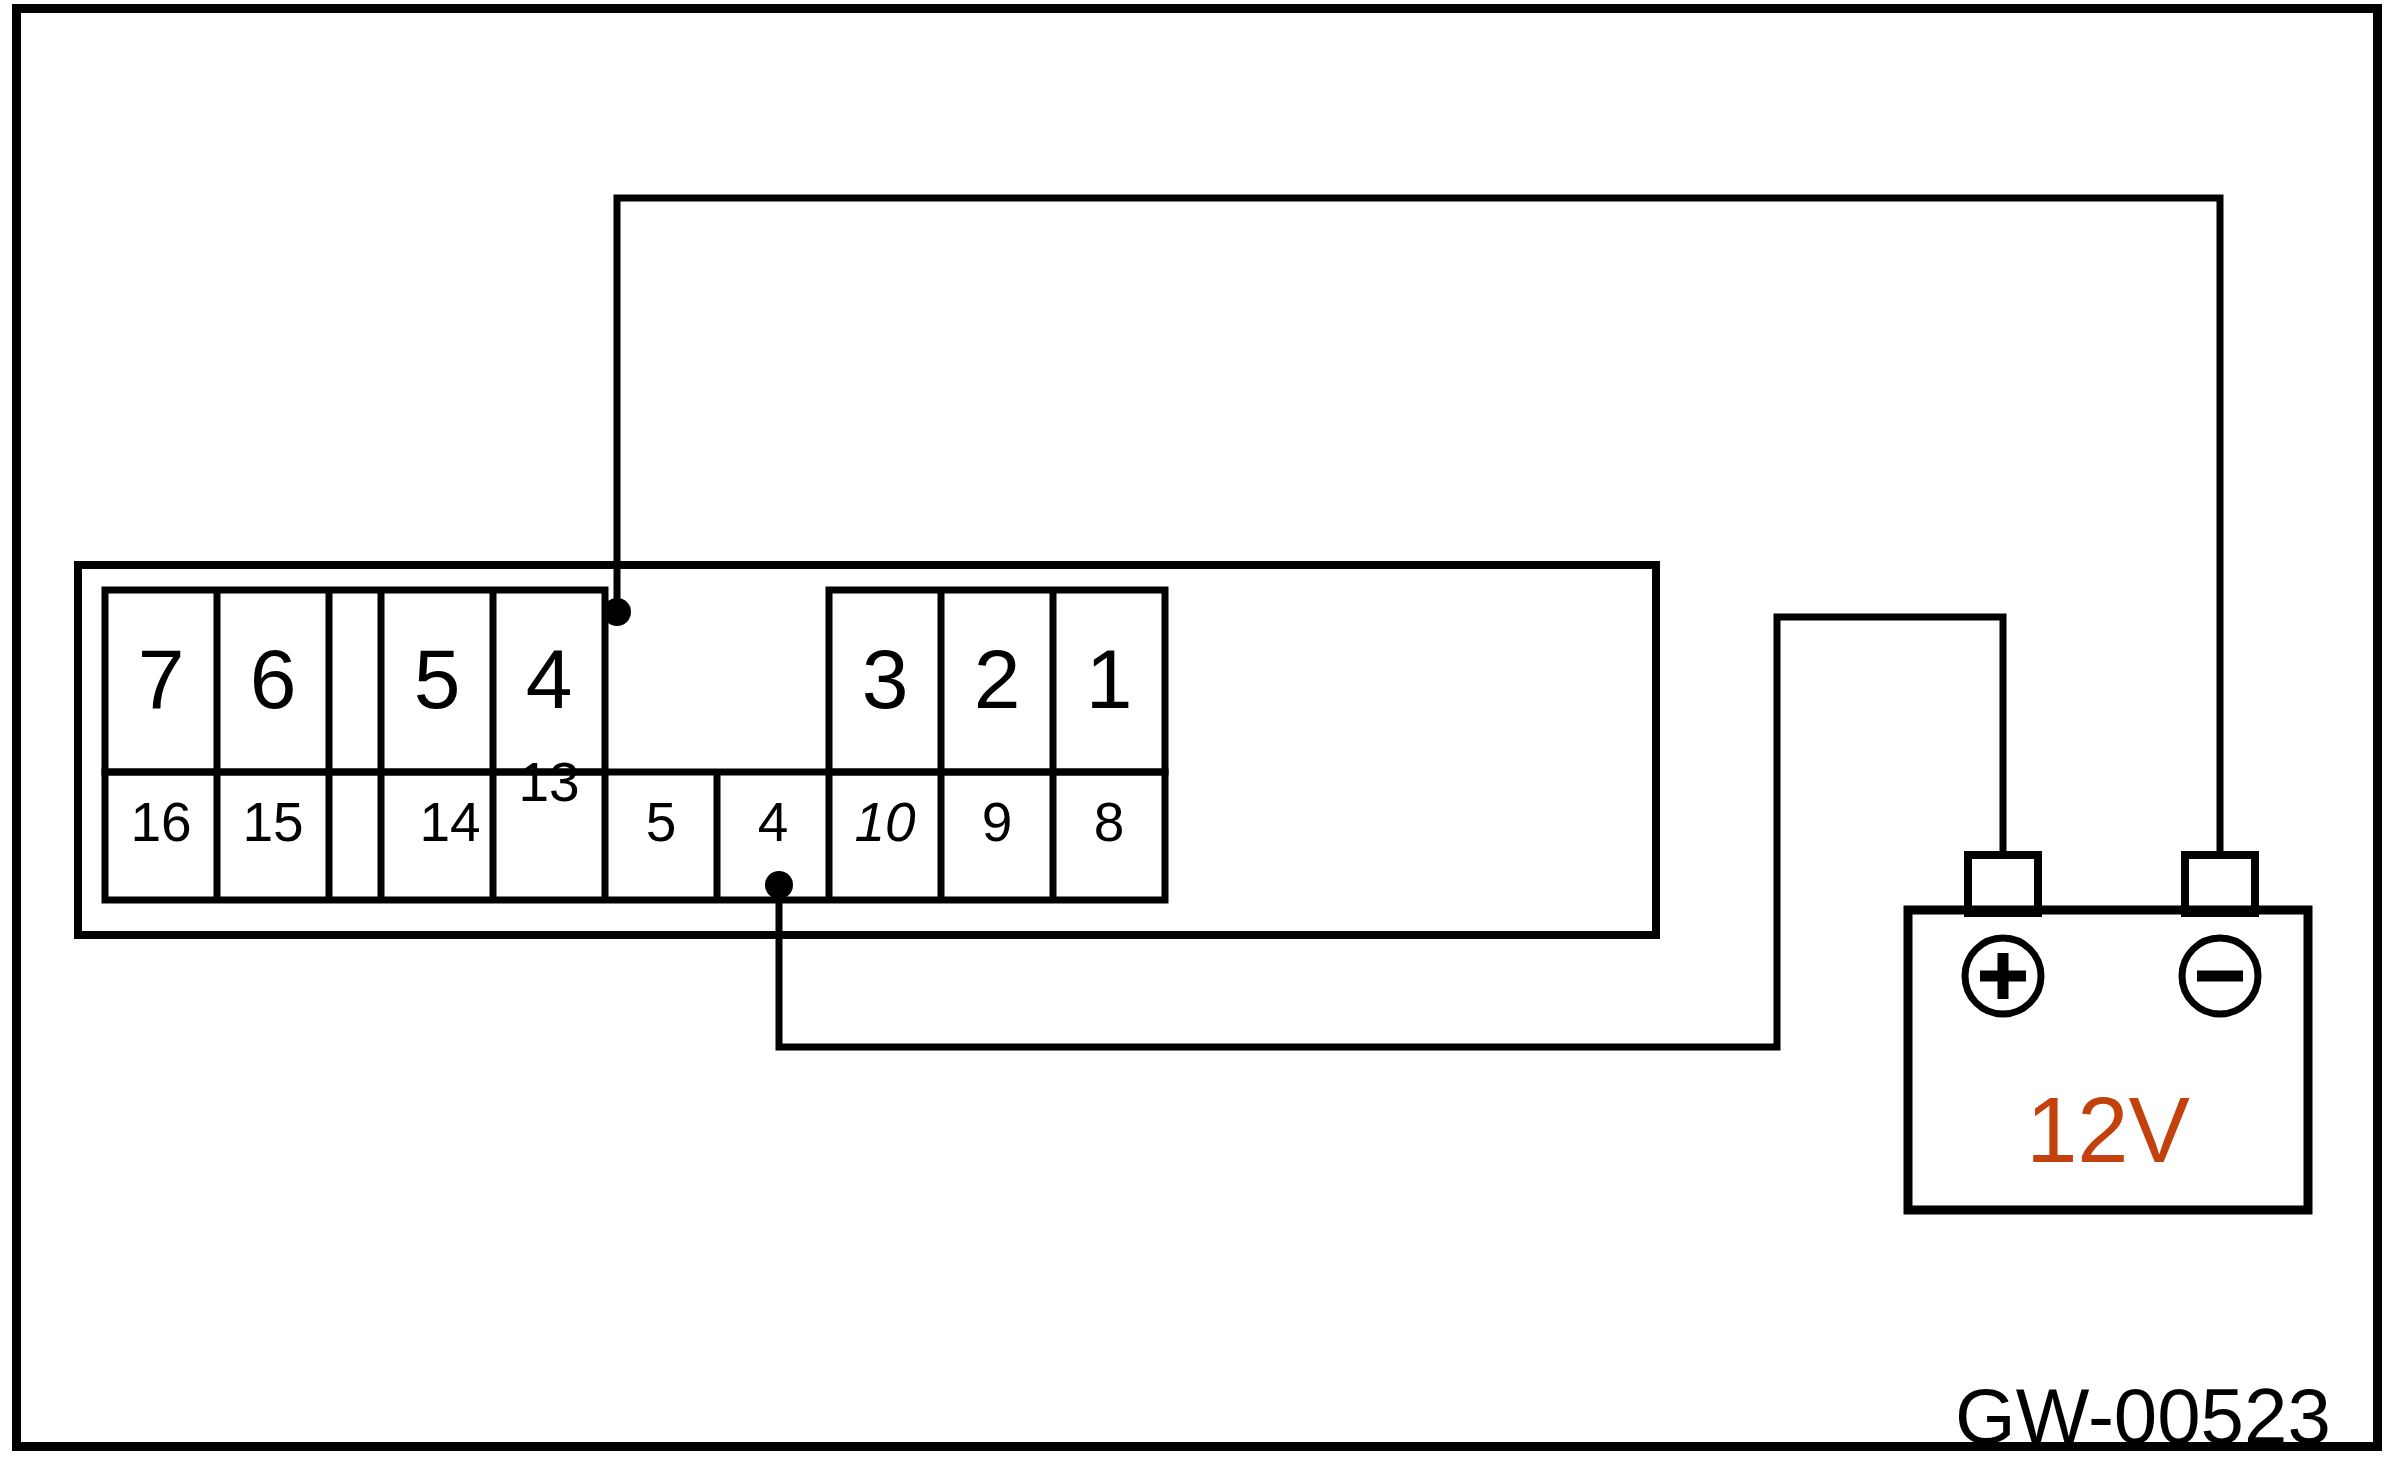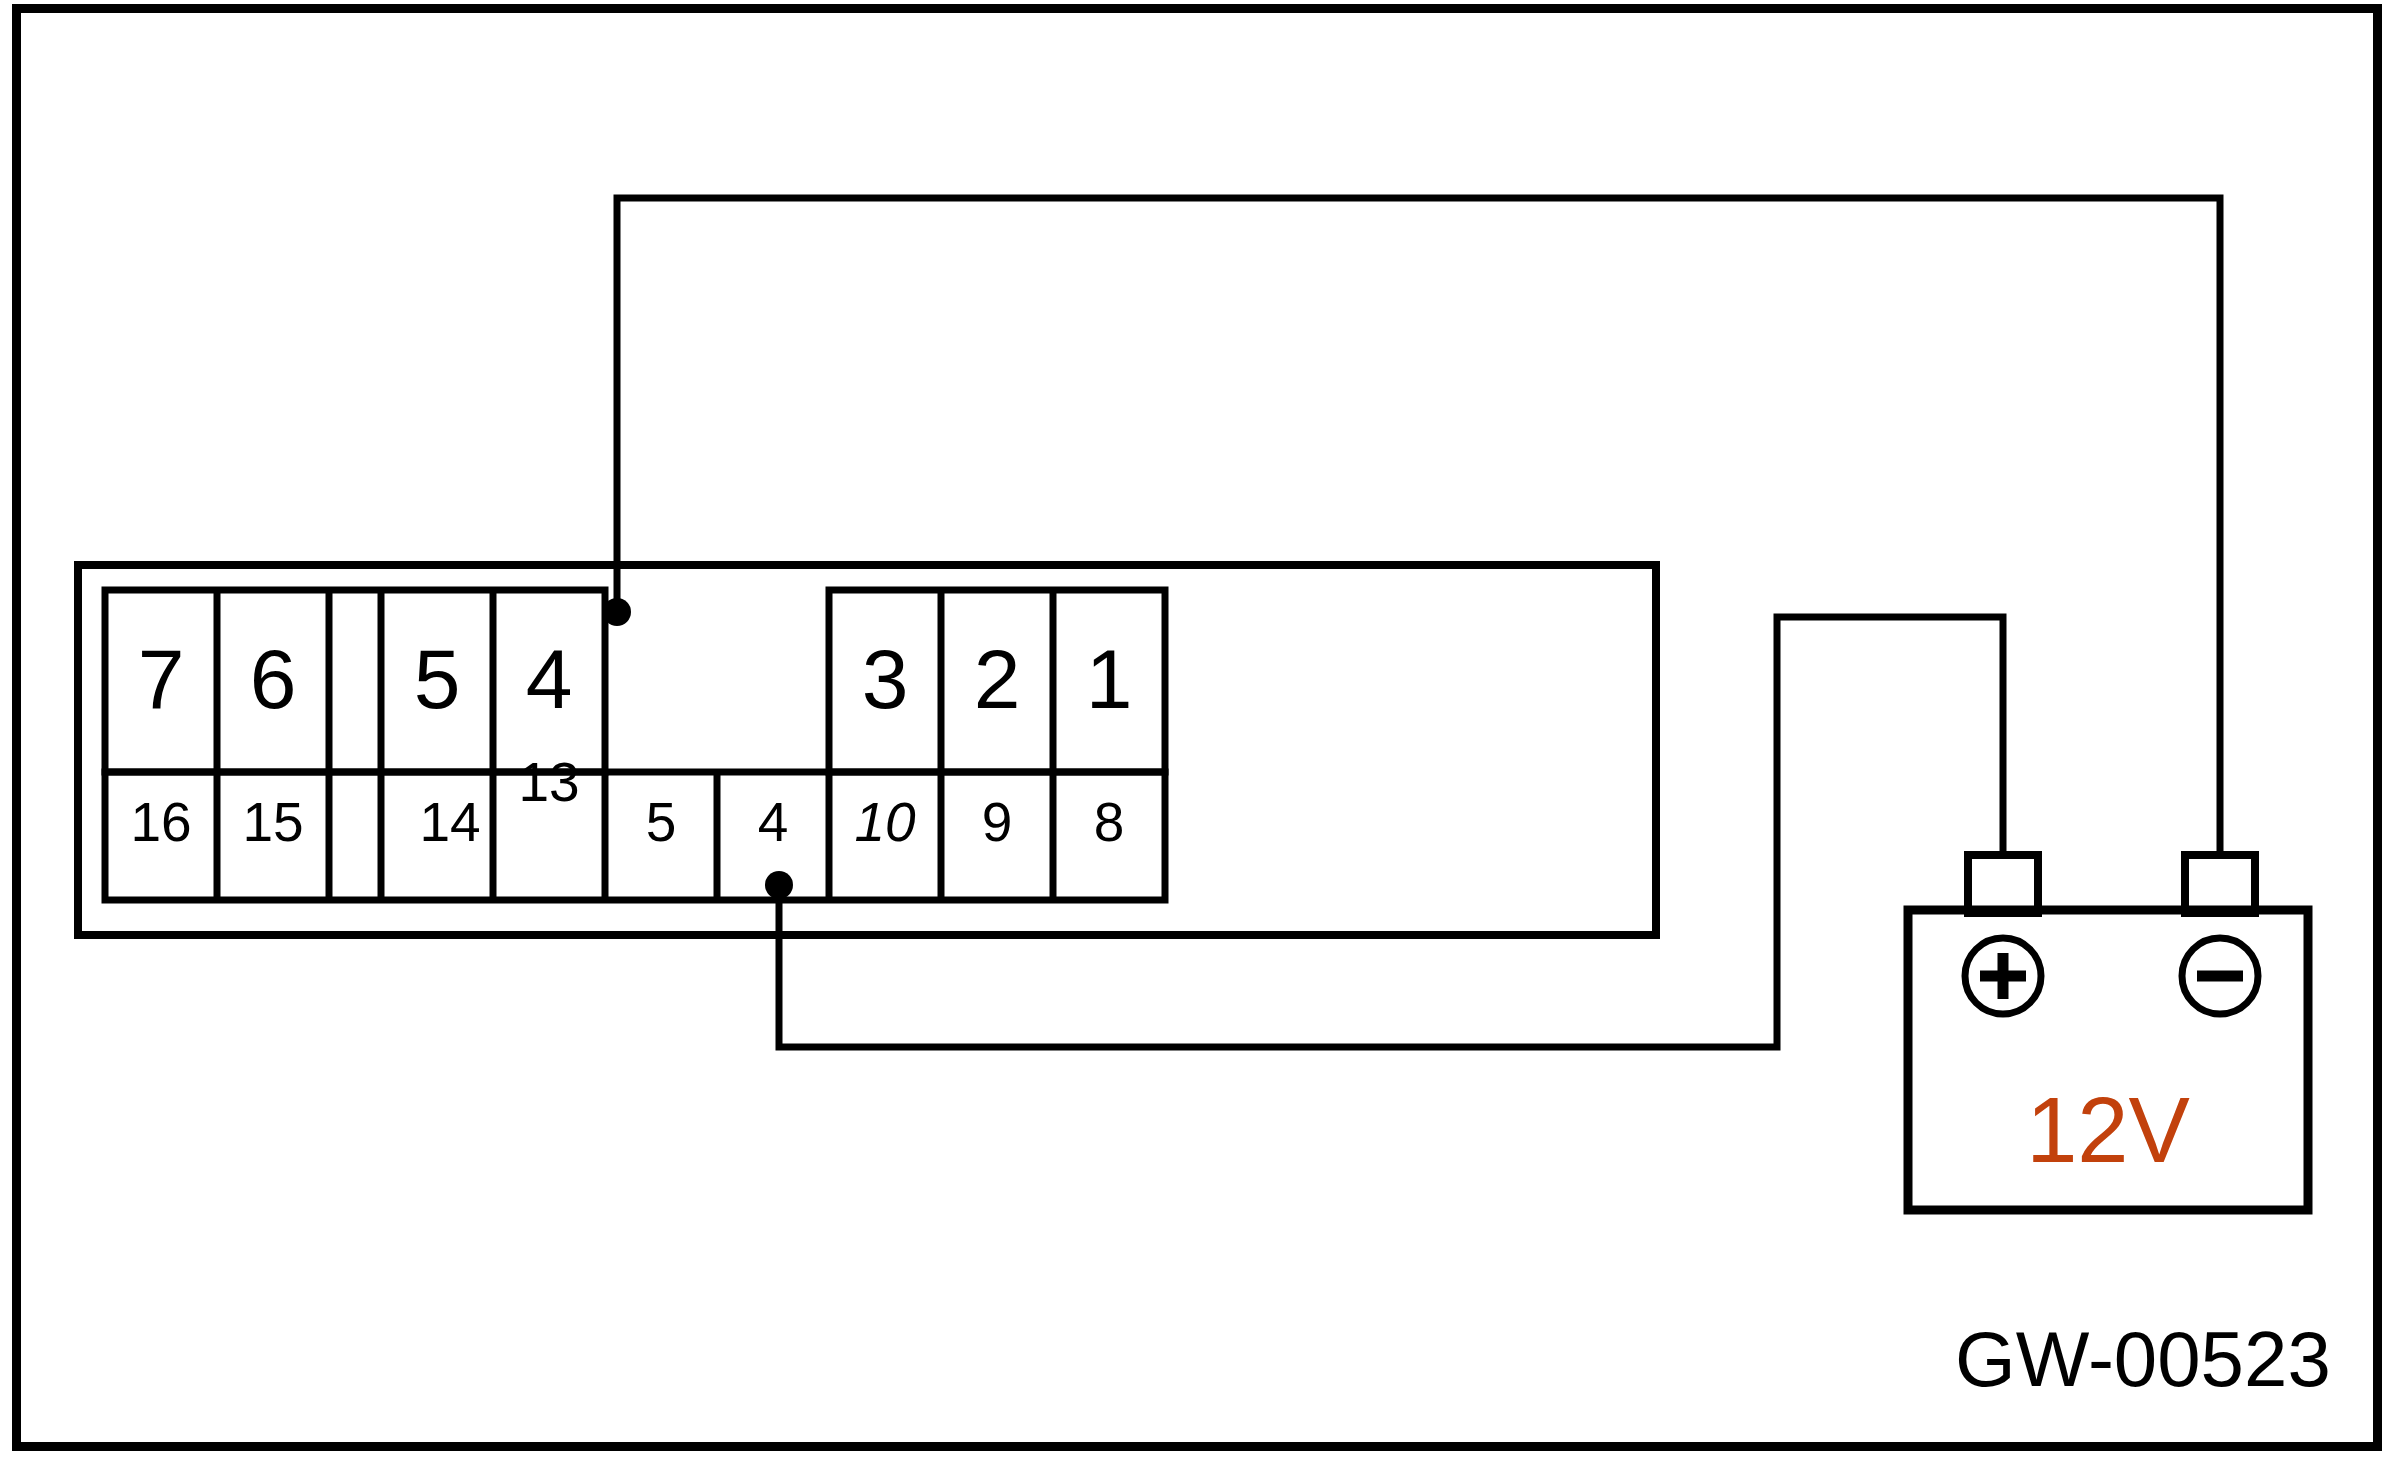--- a/index.html
+++ b/index.html
@@ -145,15 +145,15 @@
   <div class="pin-label pin-bottom" style="left:394px; top:795px; width:112px;">14</div>
   <div class="pin-label pin-bottom" style="left:493px; top:755px; width:112px;">13</div>
   <div class="pin-label pin-bottom" style="left:605px; top:795px; width:112px;">5</div>
   <div class="pin-label pin-bottom" style="left:717px; top:795px; width:112px;">4</div>
   <div class="pin-label pin-bottom" style="left:829px; top:795px; width:112px;font-style:italic;">10</div>
   <div class="pin-label pin-bottom" style="left:941px; top:795px; width:112px;">9</div>
   <div class="pin-label pin-bottom" style="left:1053px; top:795px; width:112px;">8</div>
 
   <div class="battery-voltage" style="left:1908px; top:1078px; width:400px; text-align:center;">12V</div>
 
-  <div class="figure-code" style="left:1955px; top:1314px;">GW-00523</div>
+  <div class="figure-code" style="left:1955px; top:1371px;">GW-00523</div>
 
 </div>
 
 </body></html>

